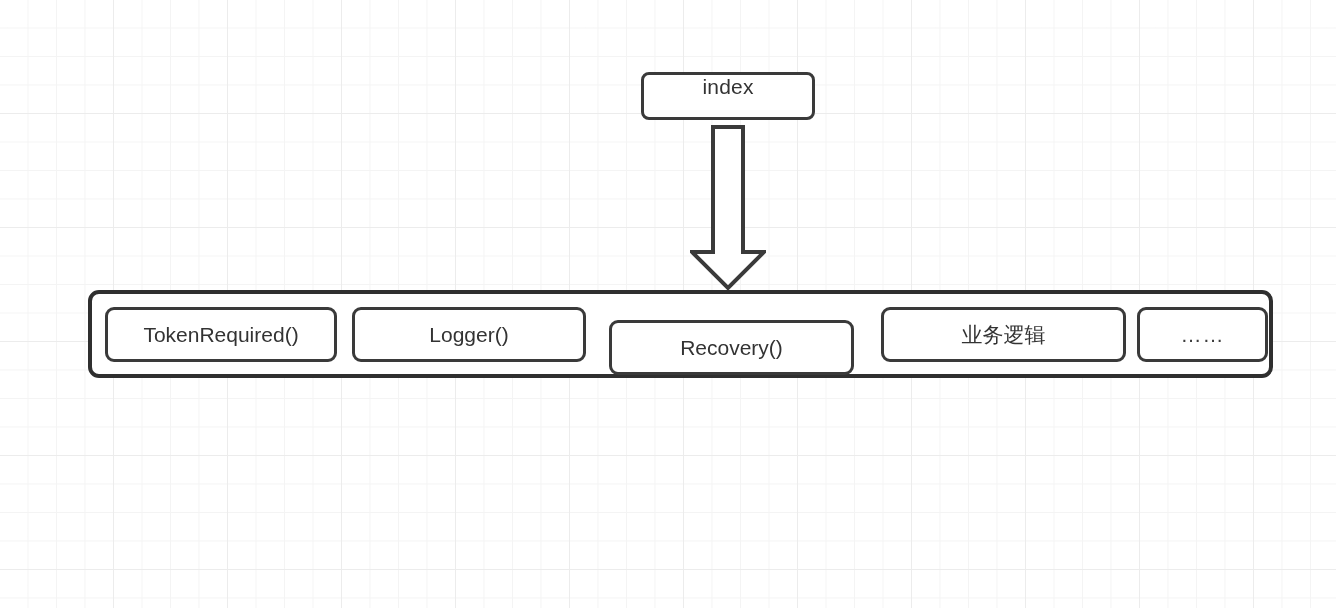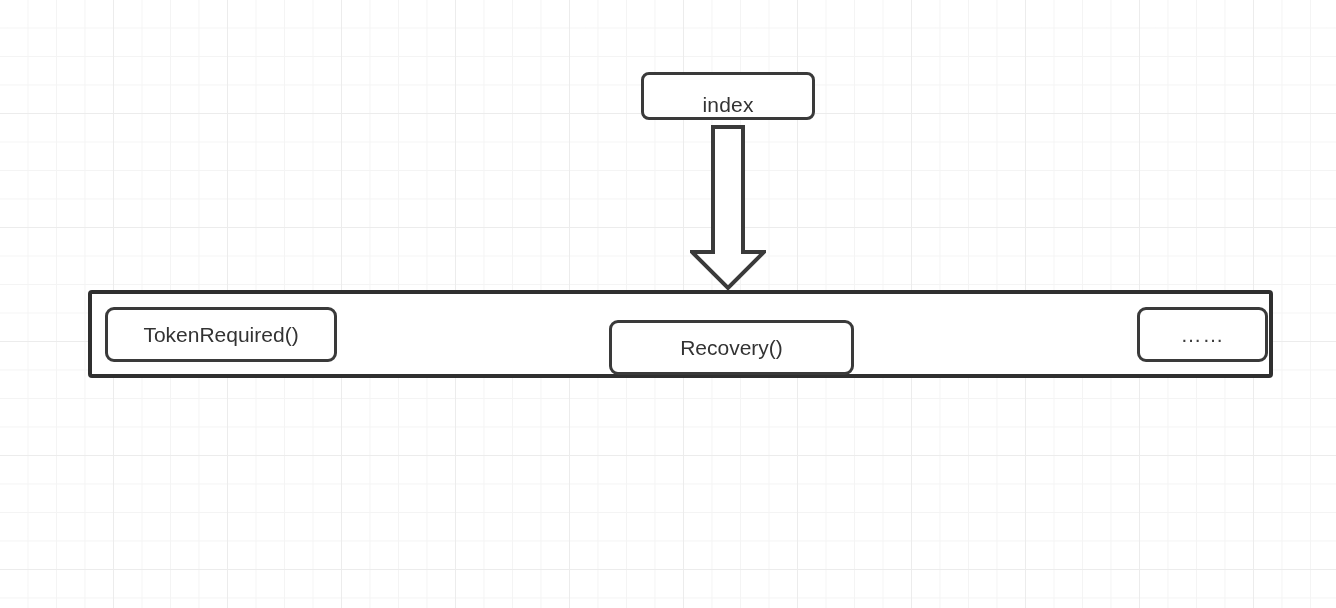--- a/index.html
+++ b/index.html
@@ -37,21 +37,21 @@
     position: absolute;
     left: 641px;
     top: 72px;
     width: 174px;
     height: 48px;
     box-sizing: border-box;
     border: 3px solid #3a3a3a;
     border-radius: 8px;
     background: #ffffff;
     display: flex;
-    align-items: flex-end;
+    align-items: flex-start;
     justify-content: center;
     color: #333333;
     font-size: 21px;
     letter-spacing: 0.2px;
   }
 
   
   .arrow-down {
     position: absolute;
     left: 690px;
@@ -62,21 +62,21 @@
 
   
   .mw-container {
     position: absolute;
     left: 88px;
     top: 290px;
     width: 1185px;
     height: 88px;
     box-sizing: border-box;
     border: 4px solid #2f2f2f;
-    border-radius: 4px;
+    border-radius: 11px;
     background: #ffffff;
     display: flex;
     align-items: center;
   }
 
   .mw-box {
     box-sizing: border-box;
     height: 55px;
     border: 3px solid #3a3a3a;
     border-radius: 9px;
@@ -114,25 +114,31 @@
   <svg class="arrow-down" viewBox="0 0 76 168" xmlns="http://www.w3.org/2000/svg">
     <path d="M 23 3 L 53 3 L 53 128 L 74 128 L 38 164 L 2 128 L 23 128 Z" fill="#ffffff" stroke="#3a3a3a" stroke-width="4" stroke-linejoin="miter"></path>
   </svg>
 
   <div class="mw-container">
 
     <div class="mw-box b0">
       <span>TokenRequired()</span>
     </div>
 
+    <div class="mw-box b1">
+      <span>Logger()</span>
+    </div>
 
     <div class="mw-box b2">
       <span>Recovery()</span>
     </div>
 
+    <div class="mw-box b3">
+      <span>业务逻辑</span>
+    </div>
 
     <div class="mw-box b4 dots">
       <span>……</span>
     </div>
 
   </div>
 
 </div>
 
 </body></html>

